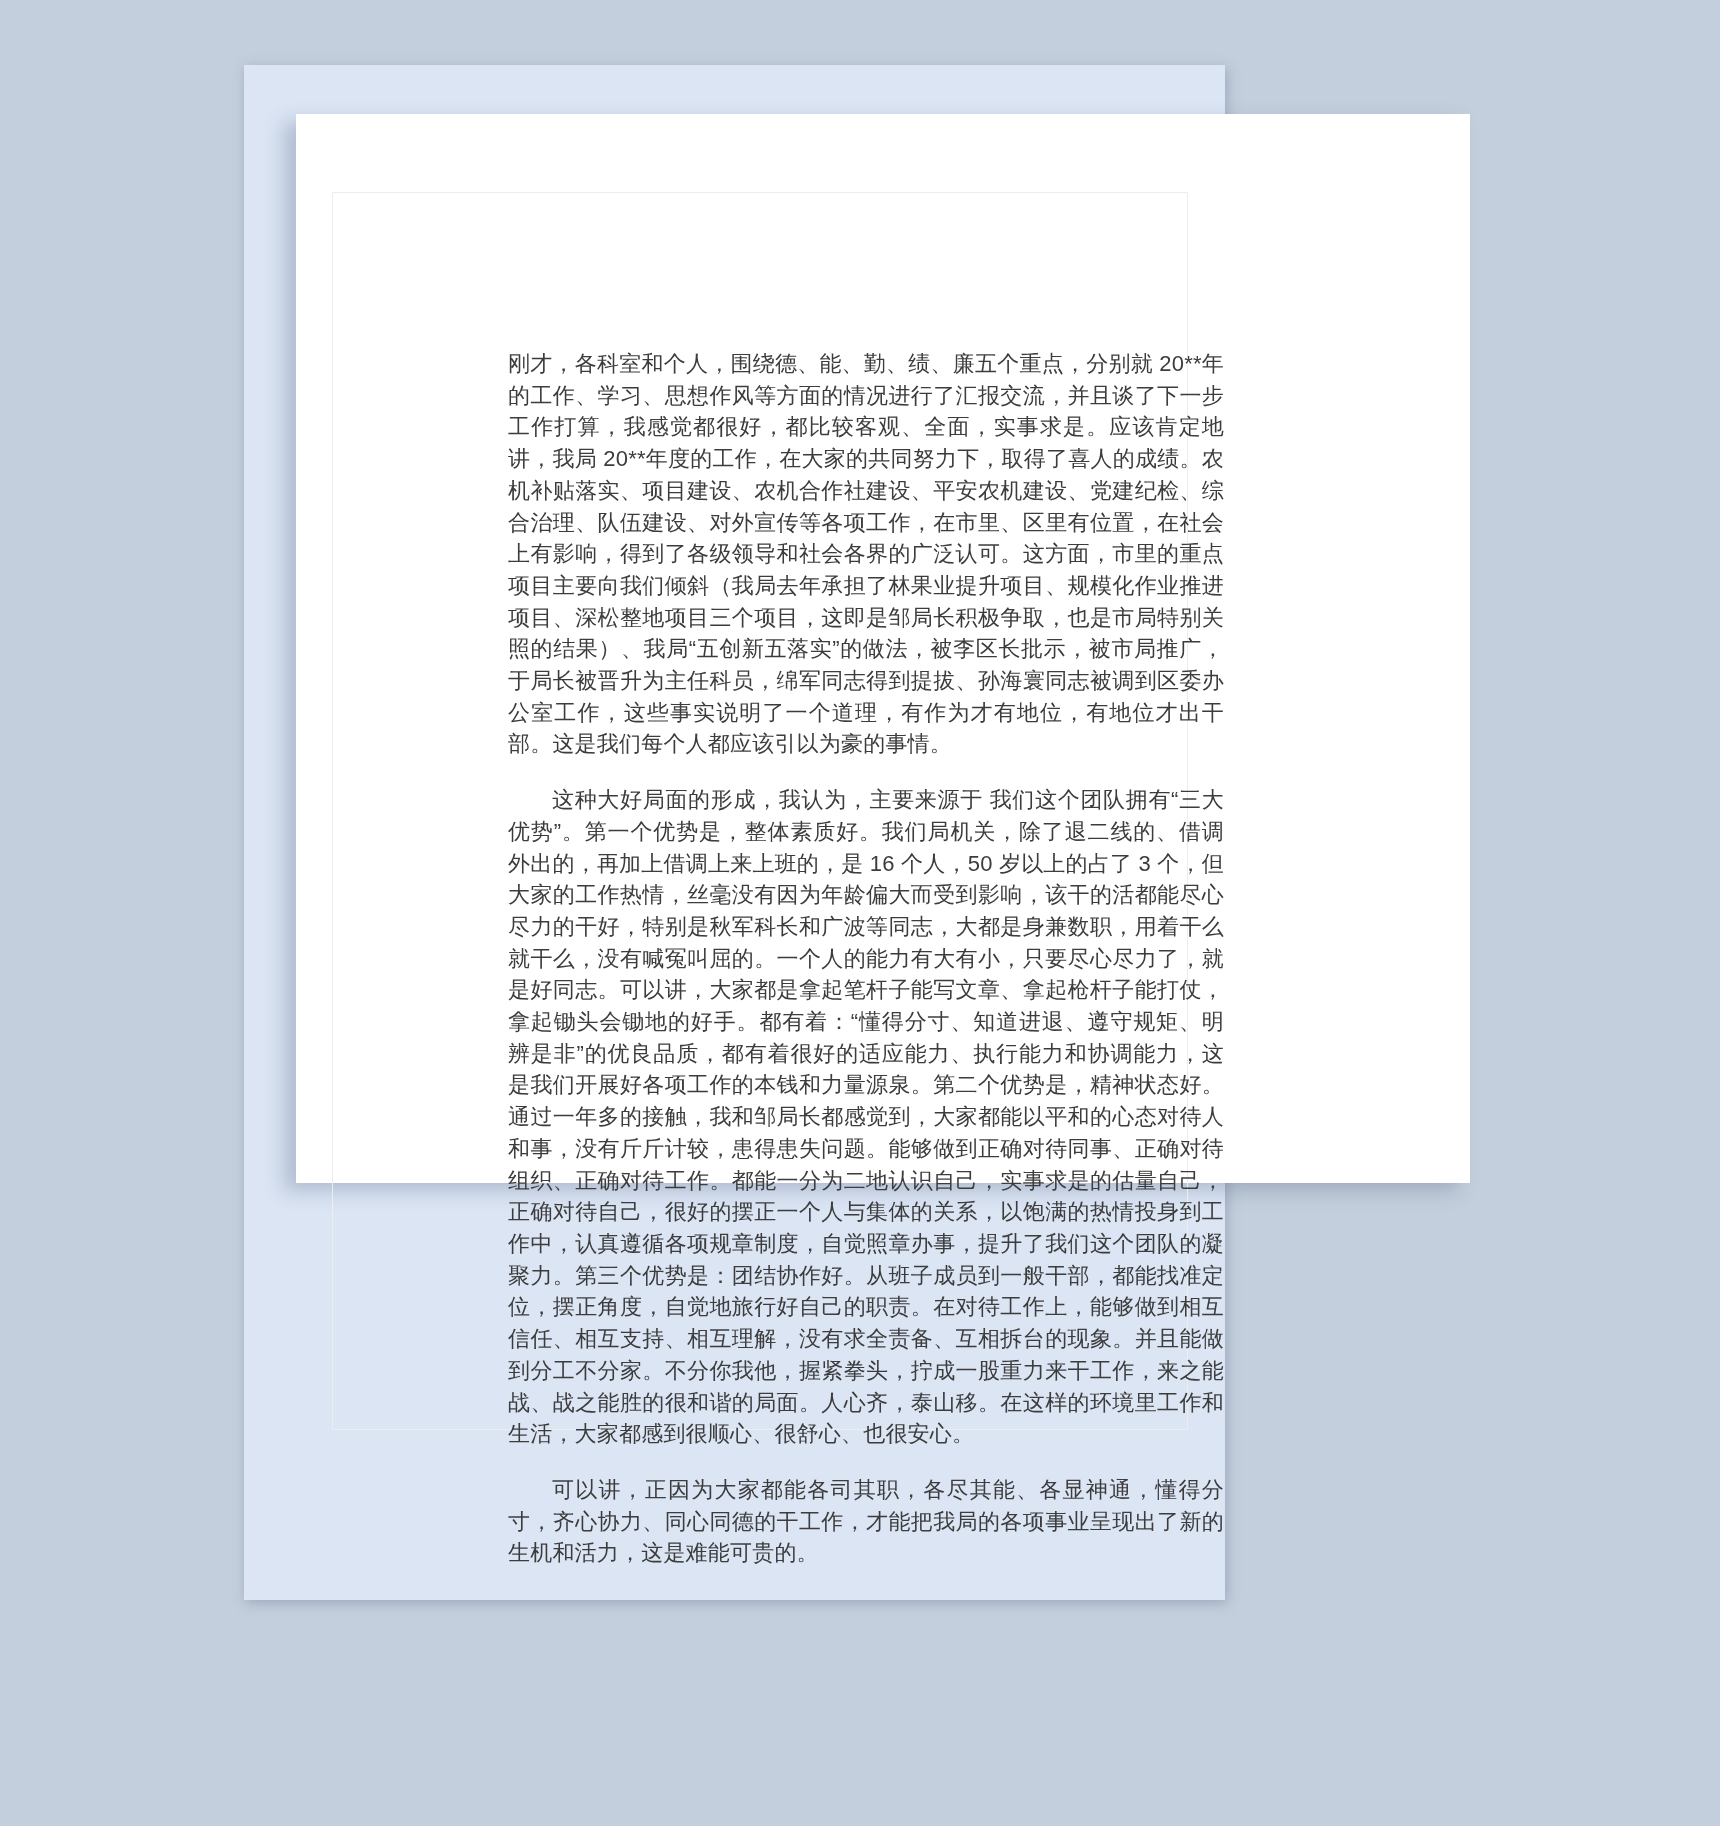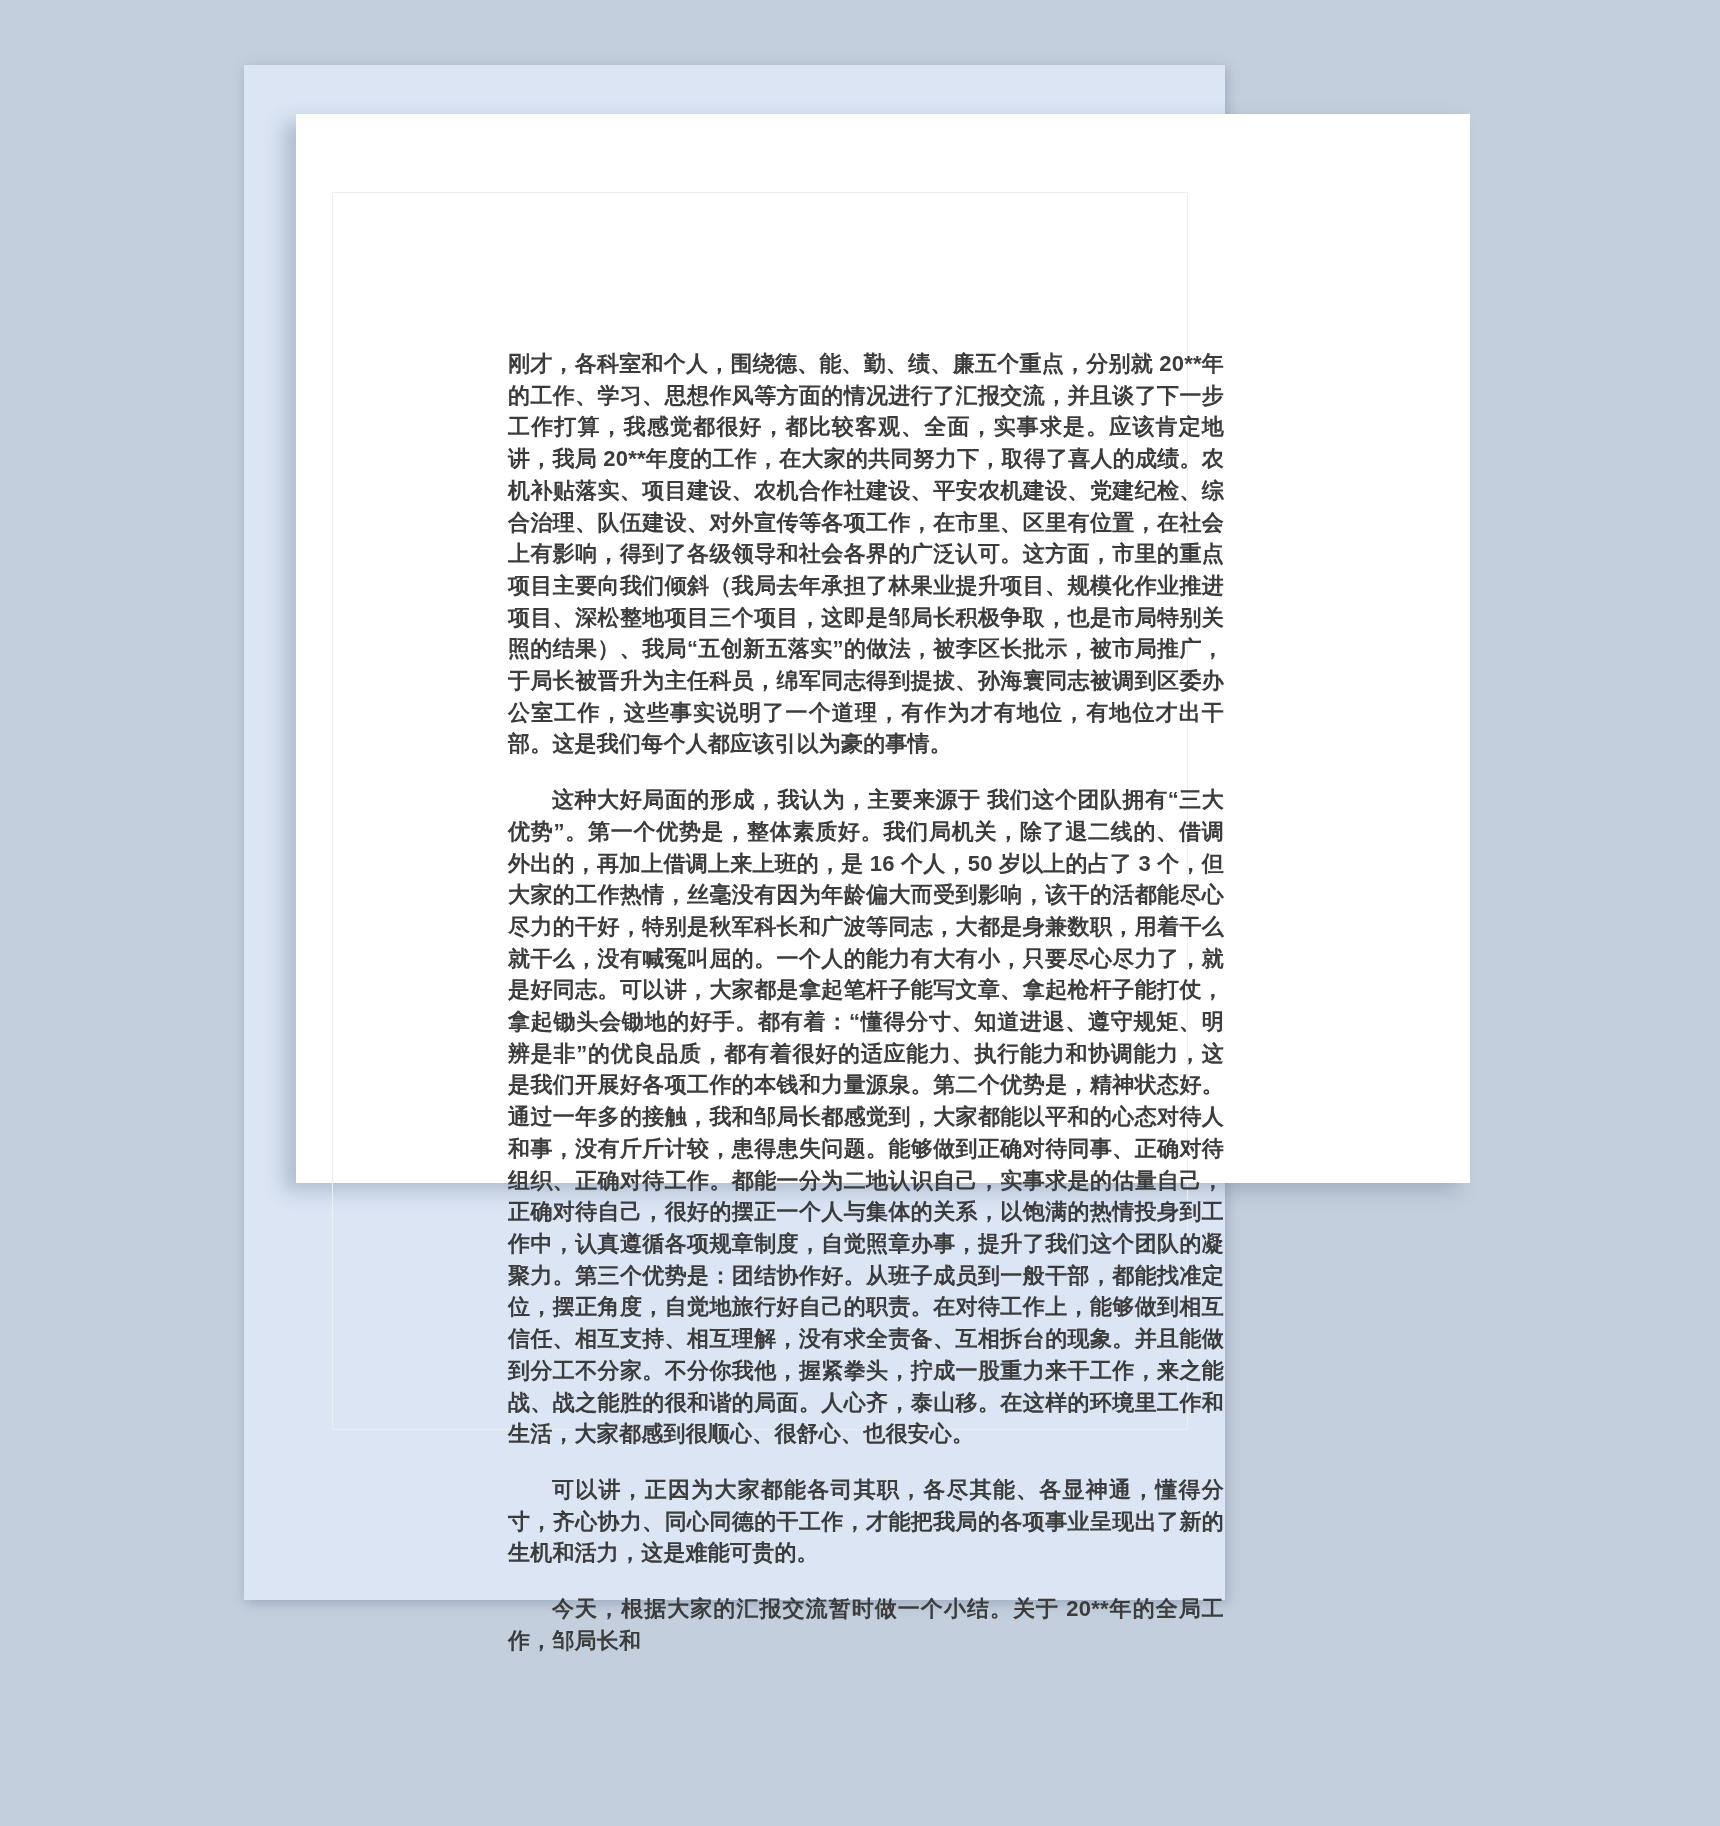--- a/index.html
+++ b/index.html
@@ -28,21 +28,20 @@
     box-shadow: 2px 3px 12px rgba(80, 100, 130, 0.35);
   }
   .page {
     position: absolute;
     left: 296px;
     top: 114px;
     width: 1174px;
     height: 1069px;
     background: #ffffff;
     box-shadow: -12px 8px 18px rgba(80, 100, 130, 0.30);
-    font-weight: bold;
   }
   .content-frame {
     position: absolute;
     left: 36px;
     top: 78px;
     width: 854px;
     height: 1236px;
     border: 1px solid #ededed;
   }
   .text-block {
@@ -68,16 +67,15 @@
 <body>
 
 <div class="canvas">
   <div class="back-sheet"></div>
   <div class="page">
     <div class="content-frame"></div>
     <div class="text-block">
       <p class="para no-indent">刚才，各科室和个人，围绕德、能、勤、绩、廉五个重点，分别就 20**年的工作、学习、思想作风等方面的情况进行了汇报交流，并且谈了下一步工作打算，我感觉都很好，都比较客观、全面，实事求是。应该肯定地讲，我局 20**年度的工作，在大家的共同努力下，取得了喜人的成绩。农机补贴落实、项目建设、农机合作社建设、平安农机建设、党建纪检、综合治理、队伍建设、对外宣传等各项工作，在市里、区里有位置，在社会上有影响，得到了各级领导和社会各界的广泛认可。这方面，市里的重点项目主要向我们倾斜（我局去年承担了林果业提升项目、规模化作业推进项目、深松整地项目三个项目，这即是邹局长积极争取，也是市局特别关照的结果）、我局“五创新五落实”的做法，被李区长批示，被市局推广，于局长被晋升为主任科员，绵军同志得到提拔、孙海寰同志被调到区委办公室工作，这些事实说明了一个道理，有作为才有地位，有地位才出干部。这是我们每个人都应该引以为豪的事情。</p>
       <p class="para">这种大好局面的形成，我认为，主要来源于 我们这个团队拥有“三大优势”。第一个优势是，整体素质好。我们局机关，除了退二线的、借调外出的，再加上借调上来上班的，是 16 个人，50 岁以上的占了 3 个，但大家的工作热情，丝毫没有因为年龄偏大而受到影响，该干的活都能尽心尽力的干好，特别是秋军科长和广波等同志，大都是身兼数职，用着干么就干么，没有喊冤叫屈的。一个人的能力有大有小，只要尽心尽力了，就是好同志。可以讲，大家都是拿起笔杆子能写文章、拿起枪杆子能打仗，拿起锄头会锄地的好手。都有着：“懂得分寸、知道进退、遵守规矩、明辨是非”的优良品质，都有着很好的适应能力、执行能力和协调能力，这是我们开展好各项工作的本钱和力量源泉。第二个优势是，精神状态好。通过一年多的接触，我和邹局长都感觉到，大家都能以平和的心态对待人和事，没有斤斤计较，患得患失问题。能够做到正确对待同事、正确对待组织、正确对待工作。都能一分为二地认识自己，实事求是的估量自己，正确对待自己，很好的摆正一个人与集体的关系，以饱满的热情投身到工作中，认真遵循各项规章制度，自觉照章办事，提升了我们这个团队的凝聚力。第三个优势是：团结协作好。从班子成员到一般干部，都能找准定位，摆正角度，自觉地旅行好自己的职责。在对待工作上，能够做到相互信任、相互支持、相互理解，没有求全责备、互相拆台的现象。并且能做到分工不分家。不分你我他，握紧拳头，拧成一股重力来干工作，来之能战、战之能胜的很和谐的局面。人心齐，泰山移。在这样的环境里工作和生活，大家都感到很顺心、很舒心、也很安心。</p>
       <p class="para">可以讲，正因为大家都能各司其职，各尽其能、各显神通，懂得分寸，齐心协力、同心同德的干工作，才能把我局的各项事业呈现出了新的生机和活力，这是难能可贵的。</p>
-      <p class="para">今天，根据大家的汇报交流暂时做一个小结。关于 20**年的全局工作，邹局长和</p>
     </div>
   </div>
 </div>
 
 </body></html>

